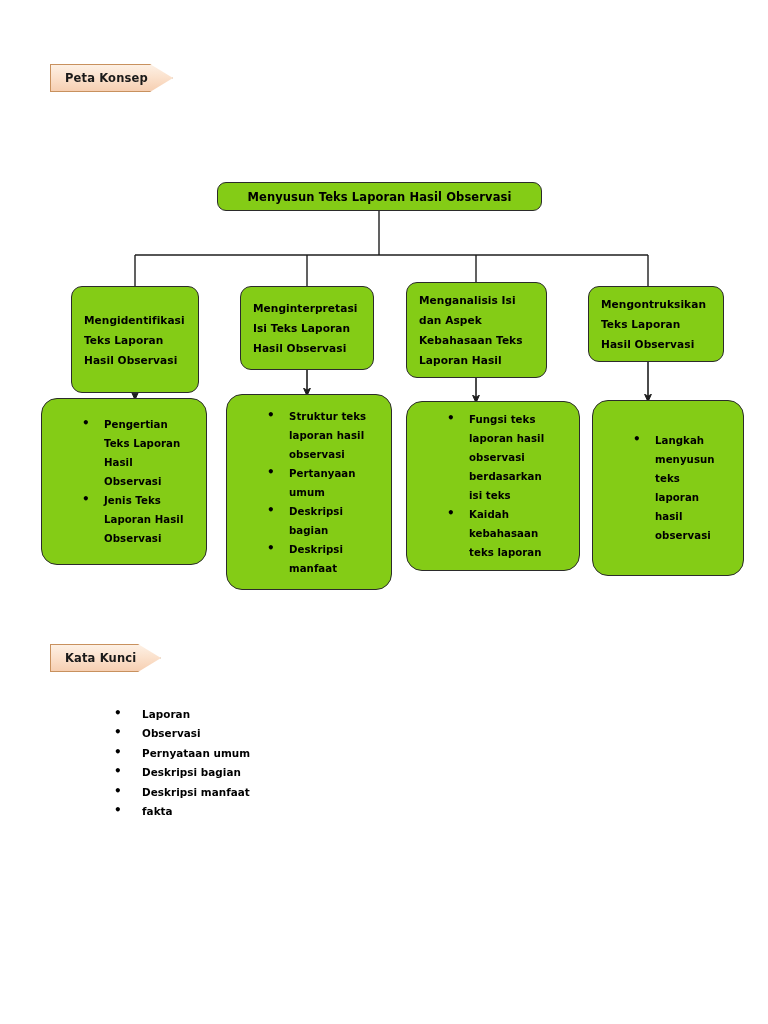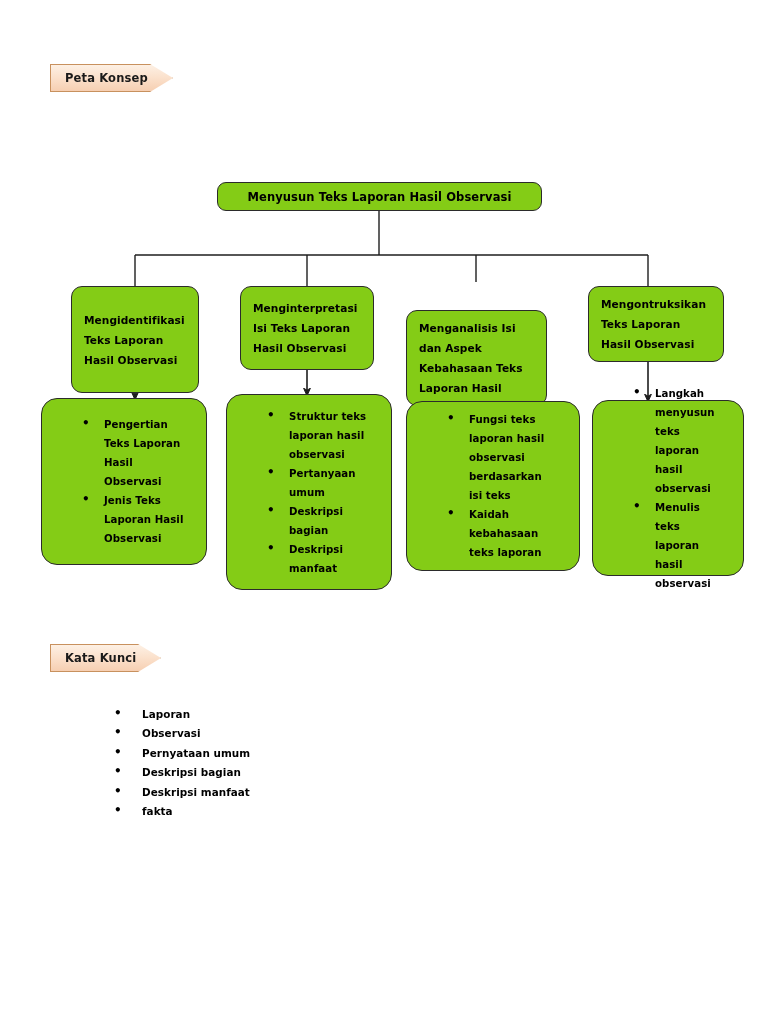--- a/index.html
+++ b/index.html
@@ -192,21 +192,21 @@
 </div>
 
 <div class="node stage-node" style="left:240px; top:286px; width:134px; height:84px;">
   <div class="stage-text">
     <div>Menginterpretasi</div>
     <div>Isi Teks Laporan</div>
     <div>Hasil Observasi</div>
   </div>
 </div>
 
-<div class="node stage-node" style="left:406px; top:282px; width:141px; height:96px;margin-top:28px;">
+<div class="node stage-node" style="left:406px; top:282px; width:141px; height:96px;">
   <div class="stage-text">
     <div>Menganalisis Isi</div>
     <div>dan Aspek</div>
     <div>Kebahasaan Teks</div>
     <div>Laporan Hasil</div>
   </div>
 </div>
 
 <div class="node stage-node" style="left:588px; top:286px; width:136px; height:76px;">
   <div class="stage-text">
@@ -235,21 +235,20 @@
 <div class="node detail-node" style="left:406px; top:401px; width:174px; height:170px;">
   <ul class="bullets">
     <li>Fungsi teks laporan hasil observasi berdasarkan isi teks</li>
     <li>Kaidah kebahasaan teks laporan</li>
   </ul>
 </div>
 
 <div class="node detail-node" style="left:592px; top:400px; width:152px; height:176px;">
   <ul class="bullets">
     <li>Langkah menyusun teks laporan hasil observasi</li>
-    <li>Menulis teks laporan hasil observasi</li>
   </ul>
 </div>
 
 <ul id="keyword-list">
   <li>Laporan</li>
   <li>Observasi</li>
   <li>Pernyataan umum</li>
   <li>Deskripsi bagian</li>
   <li>Deskripsi manfaat</li>
   <li>fakta</li>

